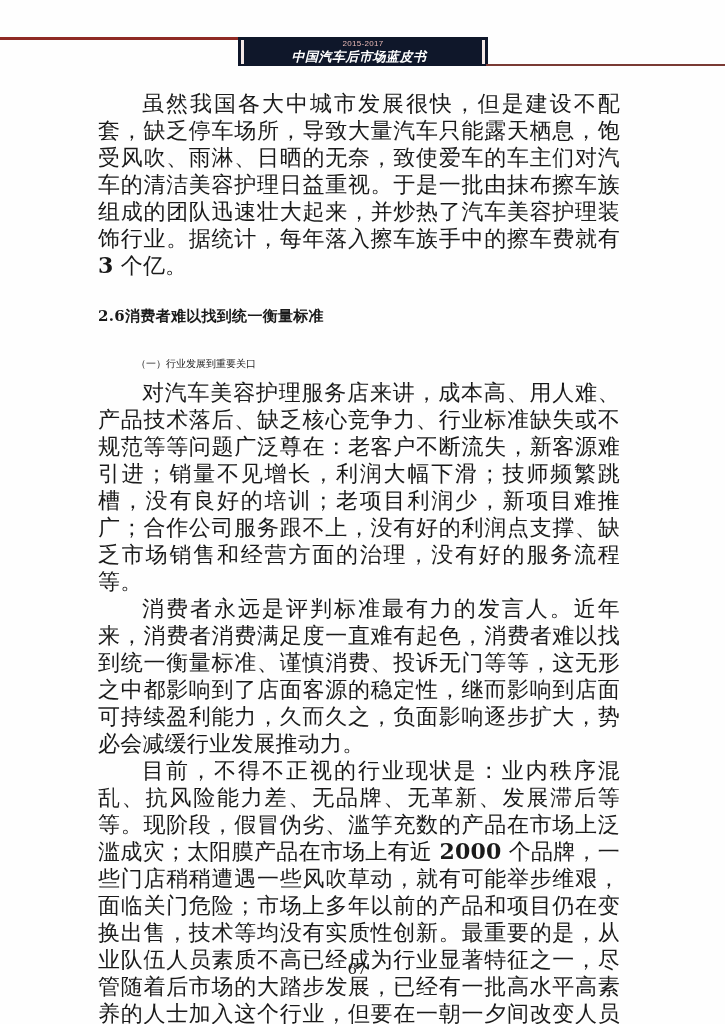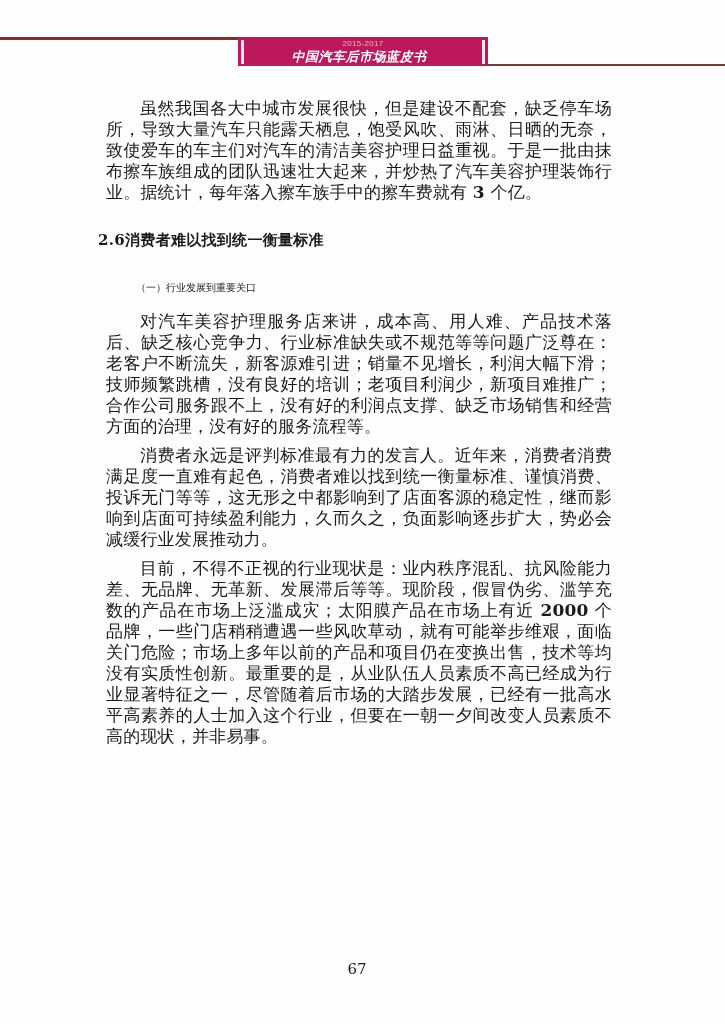--- a/index.html
+++ b/index.html
@@ -1,30 +1,30 @@
 <!DOCTYPE html>
 <html><head>
 <meta charset="utf-8">
 <style>
   html, body { margin: 0; padding: 0; background: #fefefe; }
   body { width: 725px; height: 1024px; position: relative; overflow: hidden;
          font-family: "DejaVu Serif", "Liberation Serif", serif; color: #1a1a1a; }
   .hdr-line-left { position: absolute; left: 0; top: 37px; width: 240px; height: 3px; background: #8f2a24; }
   .hdr-line-right { position: absolute; left: 486px; top: 64px; width: 239px; height: 2px; background: #7a3a34; }
-  .hdr-banner { position: absolute; left: 238px; top: 37px; width: 250px; height: 29px; background: #be185d; }
+  .hdr-banner { position: absolute; left: 238px; top: 37px; width: 250px; height: 29px; background: #0f172a; }
   .hdr-bar { position: absolute; top: 3px; width: 3px; height: 24px; background: #f4e8e6; }
   .hdr-bar.l { left: 3px; }
   .hdr-bar.r { right: 3px; }
   .hdr-years { position: absolute; left: 0; right: 0; top: 2px; text-align: center;
                font-family: "Liberation Sans", sans-serif; font-size: 8px; color: #e8b8b4; letter-spacing: 0.3px; }
   .hdr-title { position: absolute; left: 0; right: 8px; top: 11px; text-align: center;
                font-family: "DejaVu Sans", sans-serif; font-weight: bold; font-style: italic;
                font-size: 13px; color: #ffffff; letter-spacing: 0.5px; }
   .content { position: absolute; left: 98px; top: 90px; width: 522px; }
-  p { margin: 8px; font-size: 17px; line-height: 21px; text-align: justify; text-indent: 2em; letter-spacing: 0.2px; }
+  p { margin: 0; font-size: 22px; line-height: 27px; text-align: justify; text-indent: 2em; letter-spacing: 0.2px; }
   .section-heading { margin: 22px 0 0 0; font-size: 15px; font-weight: bold; line-height: 30px; letter-spacing: 0.3px; }
   .section-heading .num { }
   .subheading { margin: 18px 0 0 0; font-size: 10px; line-height: 30px; padding-left: 38px; }
   b.num-inline { font-weight: bold; }
   .page-number { position: absolute; left: 0; width: 714px; top: 960px; text-align: center;
                  font-size: 15px; font-weight: normal; }
 </style>
 </head>
 <body>
 

